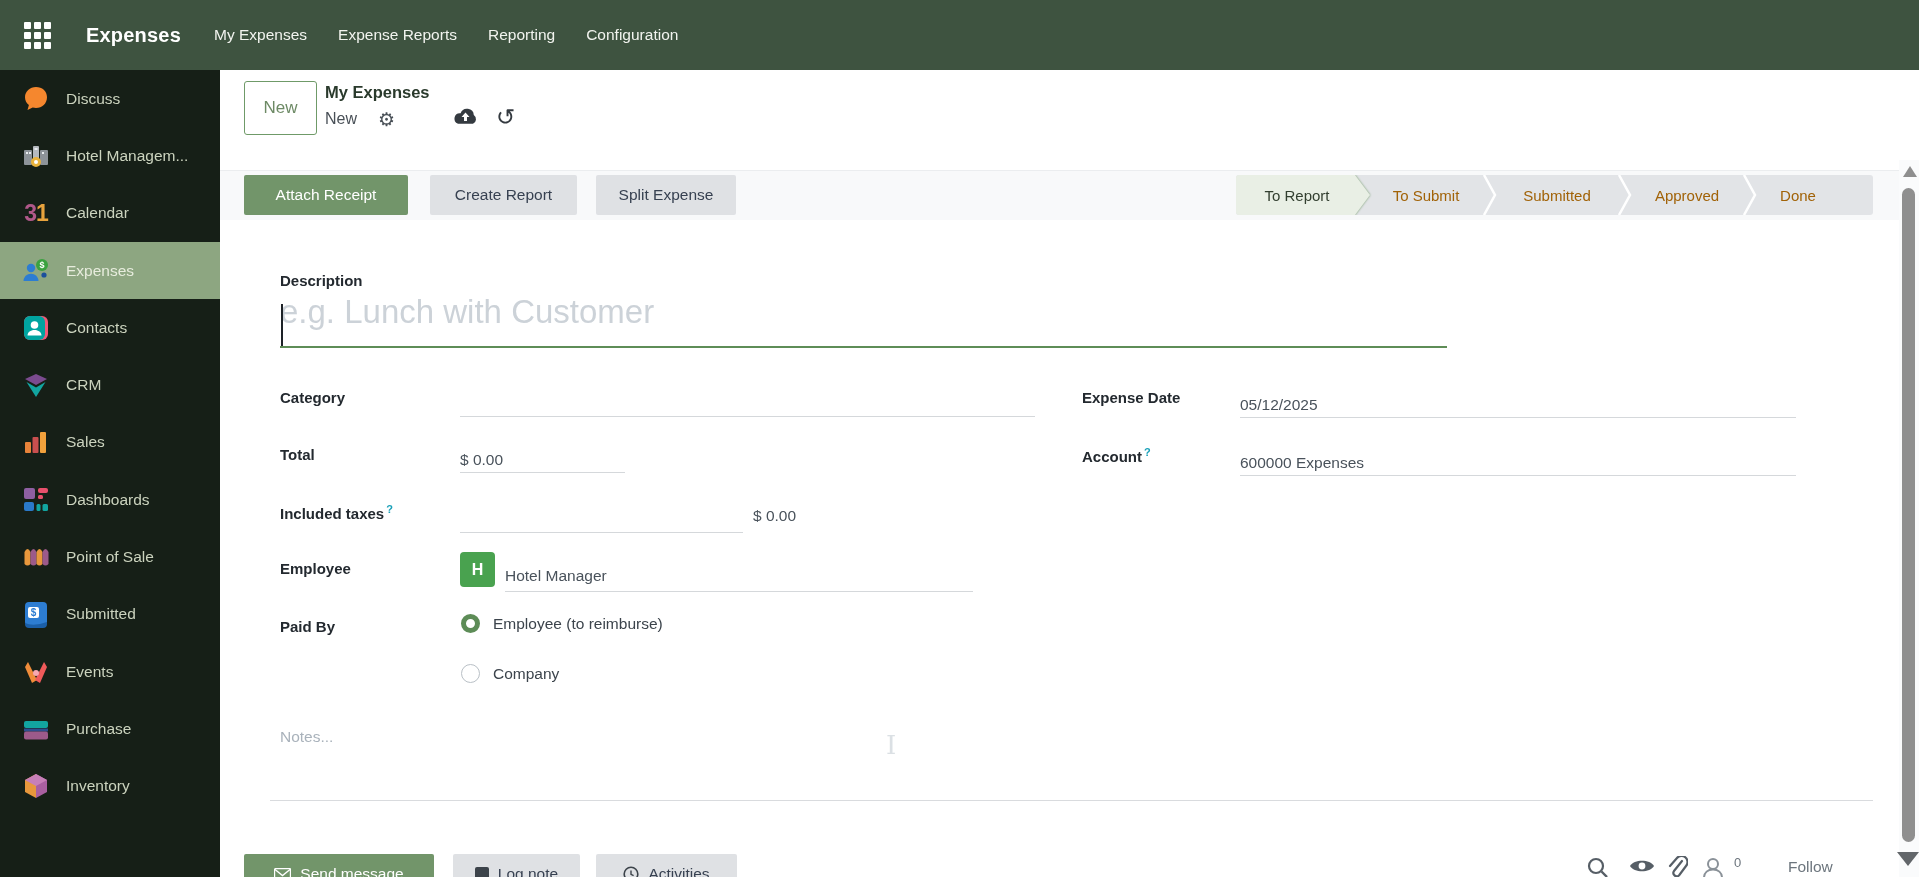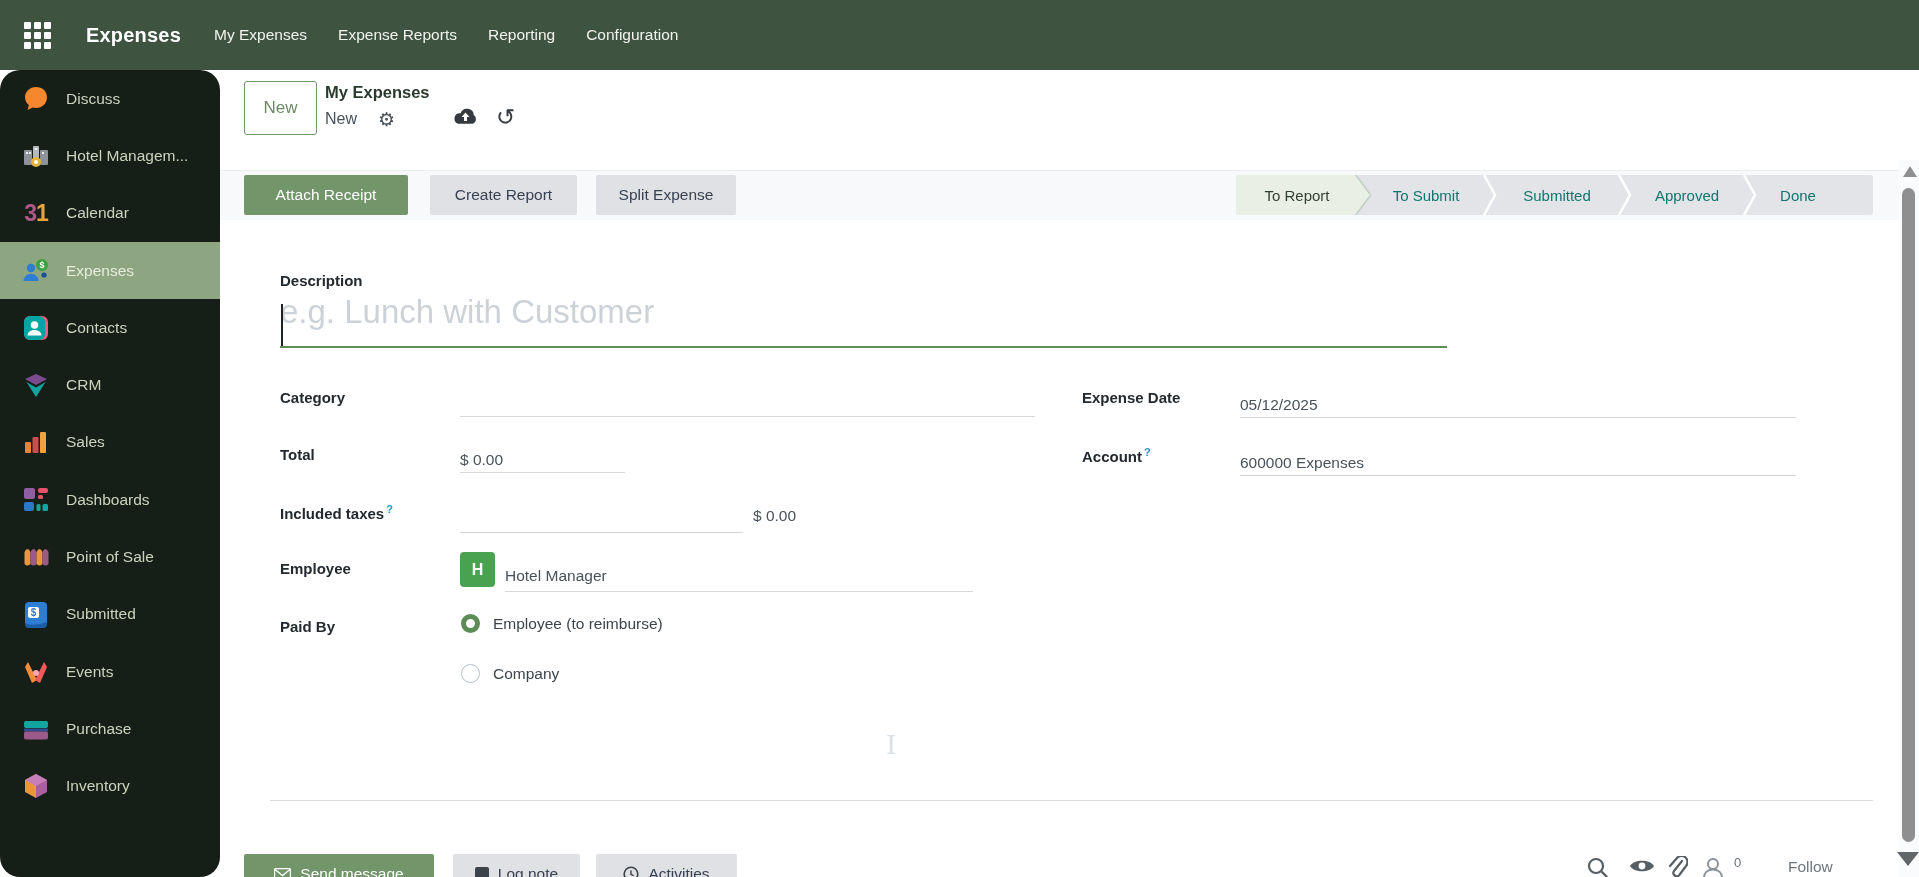--- a/index.html
+++ b/index.html
@@ -12,21 +12,21 @@
   .apps-grid { position:absolute; left:24px; top:22px; width:28px; height:28px; display:grid;
     grid-template-columns:repeat(3,7px); grid-template-rows:repeat(3,7px); gap:3px; cursor:pointer; }
   .apps-grid span { background:#fff; border-radius:1px; }
   .brand { position:absolute; left:86px; top:0; height:70px; line-height:70px; color:#fff;
     font-size:20px; font-weight:700; letter-spacing:.2px; }
   .nav-menu { position:absolute; left:214px; top:0; height:70px; display:flex; align-items:center; gap:31px; }
   .nav-menu .mi { color:#f2f4ef; font-size:15.5px; cursor:pointer; white-space:nowrap; }
   .nav-right { position:absolute; right:0; top:0; height:70px; }
 
   
-  .sidebar { position:absolute; left:0; top:70px; width:220px; height:807px; background:#161f17; z-index:20;border-radius:20px; }
+  .sidebar { position:absolute; left:0; top:70px; width:220px; height:807px; background:#161f17; z-index:20; }
   .s-item { position:relative; height:57.3px; display:flex; align-items:center; padding-left:21px; cursor:pointer; }
   .s-item.active { background:#8da681; }
   .s-icon { width:30px; height:30px; margin-right:15px; flex:0 0 30px; display:flex; align-items:center; justify-content:center; }
   .s-label { color:#cbd3be; font-size:15.5px; white-space:nowrap; overflow:hidden; }
   .s-item.active .s-label { color:#e7ecdd; }
   .cal-icon { font-size:23px; font-weight:700; letter-spacing:-1px; }
   .cal-icon .c3 { color:#b0588a; } .cal-icon .c1 { color:#e8a33d; }
 
   
   .crumb-band { position:absolute; left:220px; top:70px; width:1699px; height:100px; background:#fff; }
@@ -49,21 +49,21 @@
     cursor:pointer; font-family:"Liberation Sans",sans-serif; }
   .abtn.green { background:#72956a; color:#fff; }
   .abtn.gray { background:#dfe1e4; color:#374151; }
   #btn-attach { left:244px; width:164px; }
   #btn-create { left:430px; width:147px; }
   #btn-split  { left:596px; width:140px; }
 
   
   .pipeline { position:absolute; left:1236px; top:175px; width:637px; height:40px; background:#e2e4e7;
     border-radius:3px; display:flex; align-items:stretch; overflow:hidden; }
-  .stage { display:flex; align-items:center; justify-content:center; font-size:15px; color:#0f766e; cursor:pointer; }
+  .stage { display:flex; align-items:center; justify-content:center; font-size:15px; color:#a16207; cursor:pointer; }
   .stage.active { width:134px; background:#e9efe5; color:#333f30; font-weight:500;
     clip-path:polygon(0 0, calc(100% - 15px) 0, 100% 50%, calc(100% - 15px) 100%, 0 100%);
     padding-right:12px; }
   .stage-wrap-active { filter:drop-shadow(0 0 1px #6f9667); display:flex; }
   .sep { width:15px; align-self:stretch; flex:0 0 15px; }
   .st-tosubmit { width:112px; } .st-submitted { width:120px; } .st-approved { width:110px; } .st-done { width:82px; }
 
   
   .flabel { position:absolute; font-size:15px; font-weight:600; color:#23292f; }
   .fsup { color:#1aa0b8; font-size:11px; font-weight:700; vertical-align:super; margin-left:2px; }
@@ -370,20 +370,21 @@
     <span class="radio unsel"></span>
     <span class="radio-label">Company</span>
   </div>
 
   <div class="flabel" id="date-label">Expense Date</div>
   <input class="finput" id="date-input" value="05/12/2025" style="">
 
   <div class="flabel" id="acct-label"><span>Account</span><span class="fsup">?</span></div>
   <input class="finput" id="acct-input" value="600000 Expenses" style="">
 
+  <textarea class="fnotes" placeholder="Notes..." style=""></textarea>
   <div class="ibeam">I</div>
   <div class="sheet-div"></div>
 
   <button class="cbtn" id="c-send">
     <svg width="17" height="13" viewBox="0 0 17 13">
         <rect x="0.5" y="0.5" width="16" height="12" rx="1.5" fill="none" stroke="#fff" stroke-width="1.4"></rect>
         <path d="M1 1.5 L8.5 7.5 L16 1.5" fill="none" stroke="#fff" stroke-width="1.4"></path>
       </svg>
     <span>Send message</span>
   </button>

